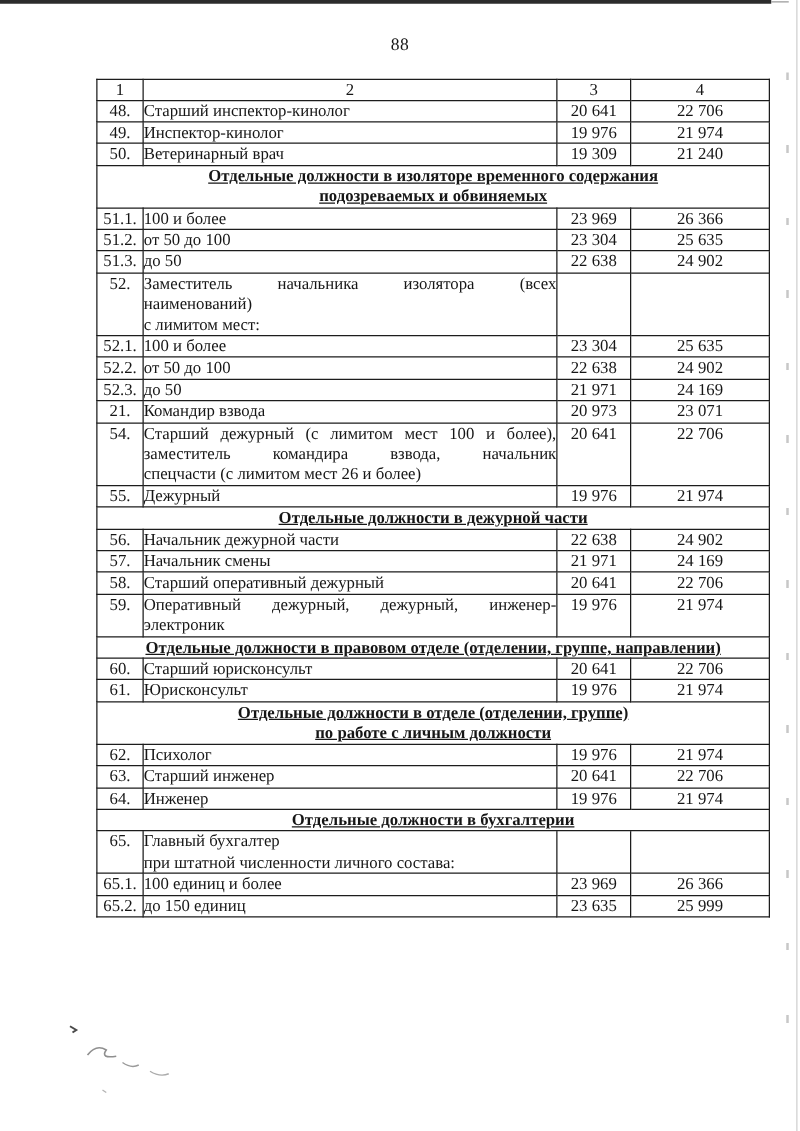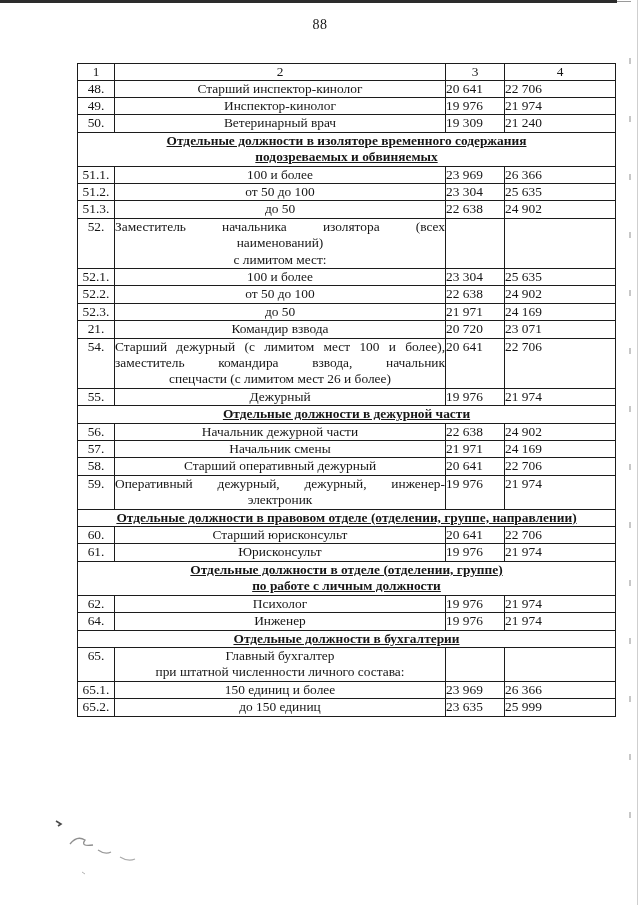--- a/index.html
+++ b/index.html
@@ -10,37 +10,37 @@
     color:#161616;
   }
   .scan-top-line{position:absolute;top:0;left:0;width:617px;height:3px;background:#2c2c2c;}
   .scan-top-tail{position:absolute;top:1px;left:617px;width:14px;height:1px;background:#9a9a9a;}
   .scan-right-edge{position:absolute;top:0;right:2px;width:1px;height:905px;background:#cfcfcf;}
   .scan-right-dots{
     position:absolute;top:58px;left:629px;width:2px;height:775px;opacity:.55;
     background:repeating-linear-gradient(to bottom,#9a9a9a 0 6px,transparent 6px 58px);
   }
   .page-number{
-    position:absolute;top:17px;left:0;width:640px;text-align:center;
+    position:absolute;top:29px;left:0;width:640px;text-align:center;
     font-size:14px;letter-spacing:.5px;
   }
   table.doc{
     position:absolute;left:77px;top:63px;width:538px;
     border-collapse:collapse;table-layout:fixed;
   }
   table.doc td{
     border:1.7px solid #1c1c1c;
     font-size:13.4px;line-height:16.4px;
     vertical-align:top;padding:0;
     overflow:hidden;white-space:nowrap;
   }
   td.c1{text-align:center;}
   td.c2{padding-left:5px;padding-right:4px;}
-  td.c2 .ln{white-space:normal;text-align:center;}
-  td.c3,td.c4{text-align:left;}
+  td.c2 .ln{white-space:normal;}
+  td.c3,td.c4{text-align:center;}
   tr.hdr td{text-align:center;line-height:15.5px;font-size:13.4px;}
   td.section{
     text-align:center;font-weight:bold;padding:1px 2px;
     white-space:normal;
     text-decoration:underline;
   }
   .ln{display:block;}
   .jl{text-align:justify;text-align-last:justify;}
   svg.pencil{position:absolute;left:20px;top:810px;}
 </style>
@@ -156,21 +156,21 @@
             <div class="ln">до 50</div>
           </td>
           <td class="c3">21 971</td>
           <td class="c4">24 169</td>
         </tr>
         <tr>
           <td class="c1">21.</td>
           <td class="c2">
             <div class="ln">Командир взвода</div>
           </td>
-          <td class="c3">20 720</td>
+          <td class="c3">20 973</td>
           <td class="c4">23 071</td>
         </tr>
         <tr>
           <td class="c1">54.</td>
           <td class="c2">
             <div class="ln jl">Старший дежурный (с лимитом мест 100 и более),</div>
             <div class="ln jl">заместитель командира взвода, начальник</div>
             <div class="ln">спецчасти (с лимитом мест 26 и более)</div>
           </td>
           <td class="c3">20 641</td>
@@ -251,20 +251,28 @@
         </tr>
         <tr>
           <td class="c1">62.</td>
           <td class="c2">
             <div class="ln">Психолог</div>
           </td>
           <td class="c3">19 976</td>
           <td class="c4">21 974</td>
         </tr>
         <tr>
+          <td class="c1">63.</td>
+          <td class="c2">
+            <div class="ln">Старший инженер</div>
+          </td>
+          <td class="c3">20 641</td>
+          <td class="c4">22 706</td>
+        </tr>
+        <tr>
           <td class="c1">64.</td>
           <td class="c2">
             <div class="ln">Инженер</div>
           </td>
           <td class="c3">19 976</td>
           <td class="c4">21 974</td>
         </tr>
         <tr>
           <td class="section" colspan="4">
             <div class="ln">Отдельные должности в бухгалтерии</div>
@@ -275,21 +283,21 @@
           <td class="c2">
             <div class="ln">Главный бухгалтер</div>
             <div class="ln">при штатной численности личного состава:</div>
           </td>
           <td class="c3"></td>
           <td class="c4"></td>
         </tr>
         <tr>
           <td class="c1">65.1.</td>
           <td class="c2">
-            <div class="ln">150 единиц и более</div>
+            <div class="ln">100 единиц и более</div>
           </td>
           <td class="c3">23 969</td>
           <td class="c4">26 366</td>
         </tr>
         <tr>
           <td class="c1">65.2.</td>
           <td class="c2">
             <div class="ln">до 150 единиц</div>
           </td>
           <td class="c3">23 635</td>

